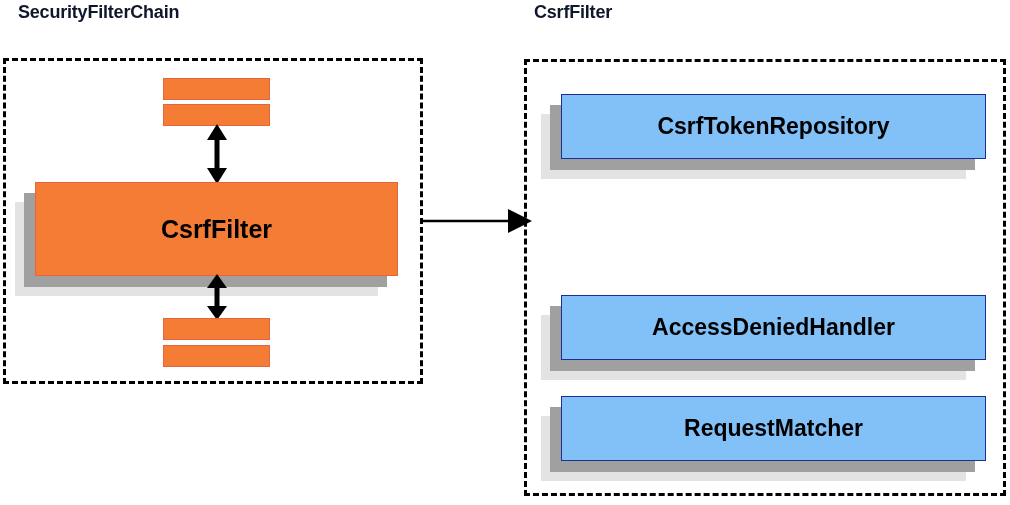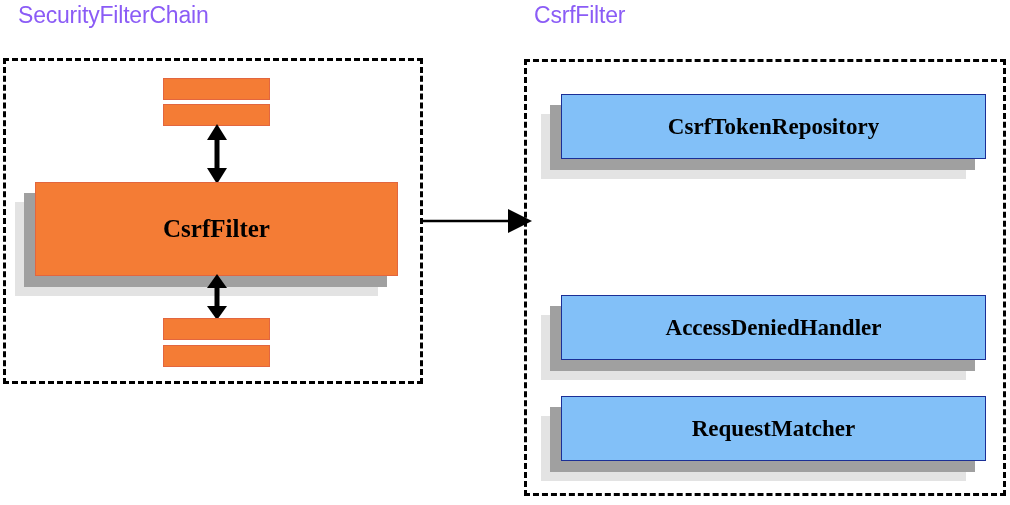--- a/index.html
+++ b/index.html
@@ -12,43 +12,42 @@
     width: 1010px;
     height: 505px;
     background: #ffffff;
     font-family: "Liberation Sans", sans-serif;
     overflow: hidden;
   }
 
   
   .panel-title {
     position: absolute;
-    font-weight: normal;
-    font-size: 23px;
-    color: #8b5cf6;
+    font-weight: bold;
+    font-size: 18px;
+    color: #0f172a;
     letter-spacing: -0.2px;
     white-space: nowrap;
   }
   #title-left  { left: 18px;  top: 2px; }
   #title-right { left: 534px; top: 2px; }
 
   
   .dashed-panel {
     position: absolute;
     border: 3px dashed #000000;
     background: transparent;
     box-sizing: border-box;
   }
   #panel-left  { left: 3px;   top: 58px; width: 420px; height: 326px; }
   #panel-right { left: 524px; top: 59px; width: 482px; height: 437px; }
 
   
   .stack {
     position: absolute;
-    font-family: Liberation Serif, serif;
   }
   .stack .layer-back,
   .stack .layer-mid {
     position: absolute;
     left: 0;
     top: 0;
     width: 100%;
     height: 100%;
   }
   .stack .layer-back {

